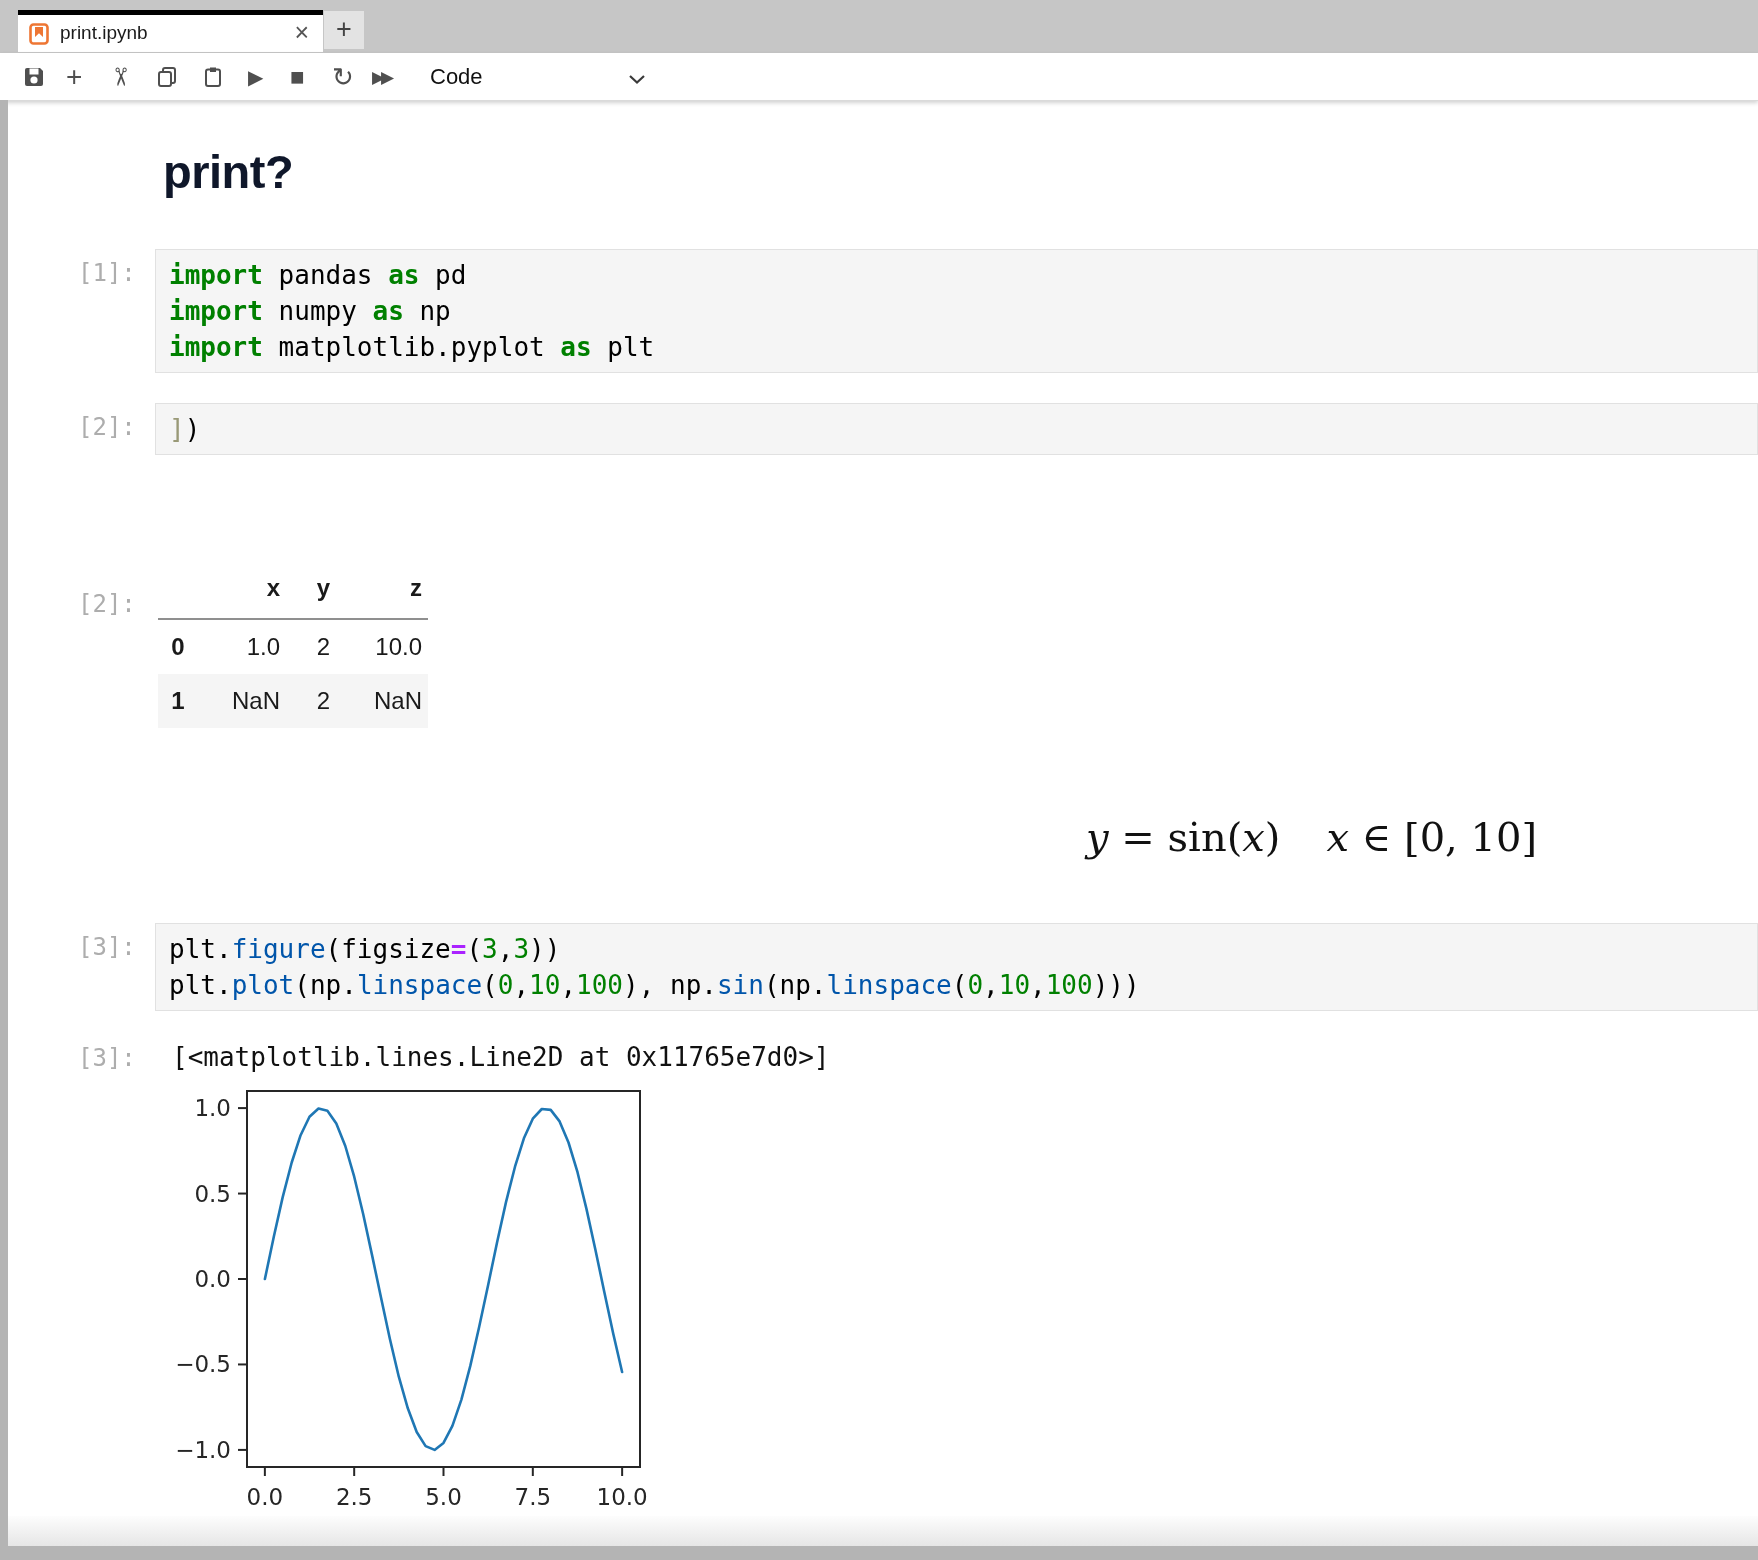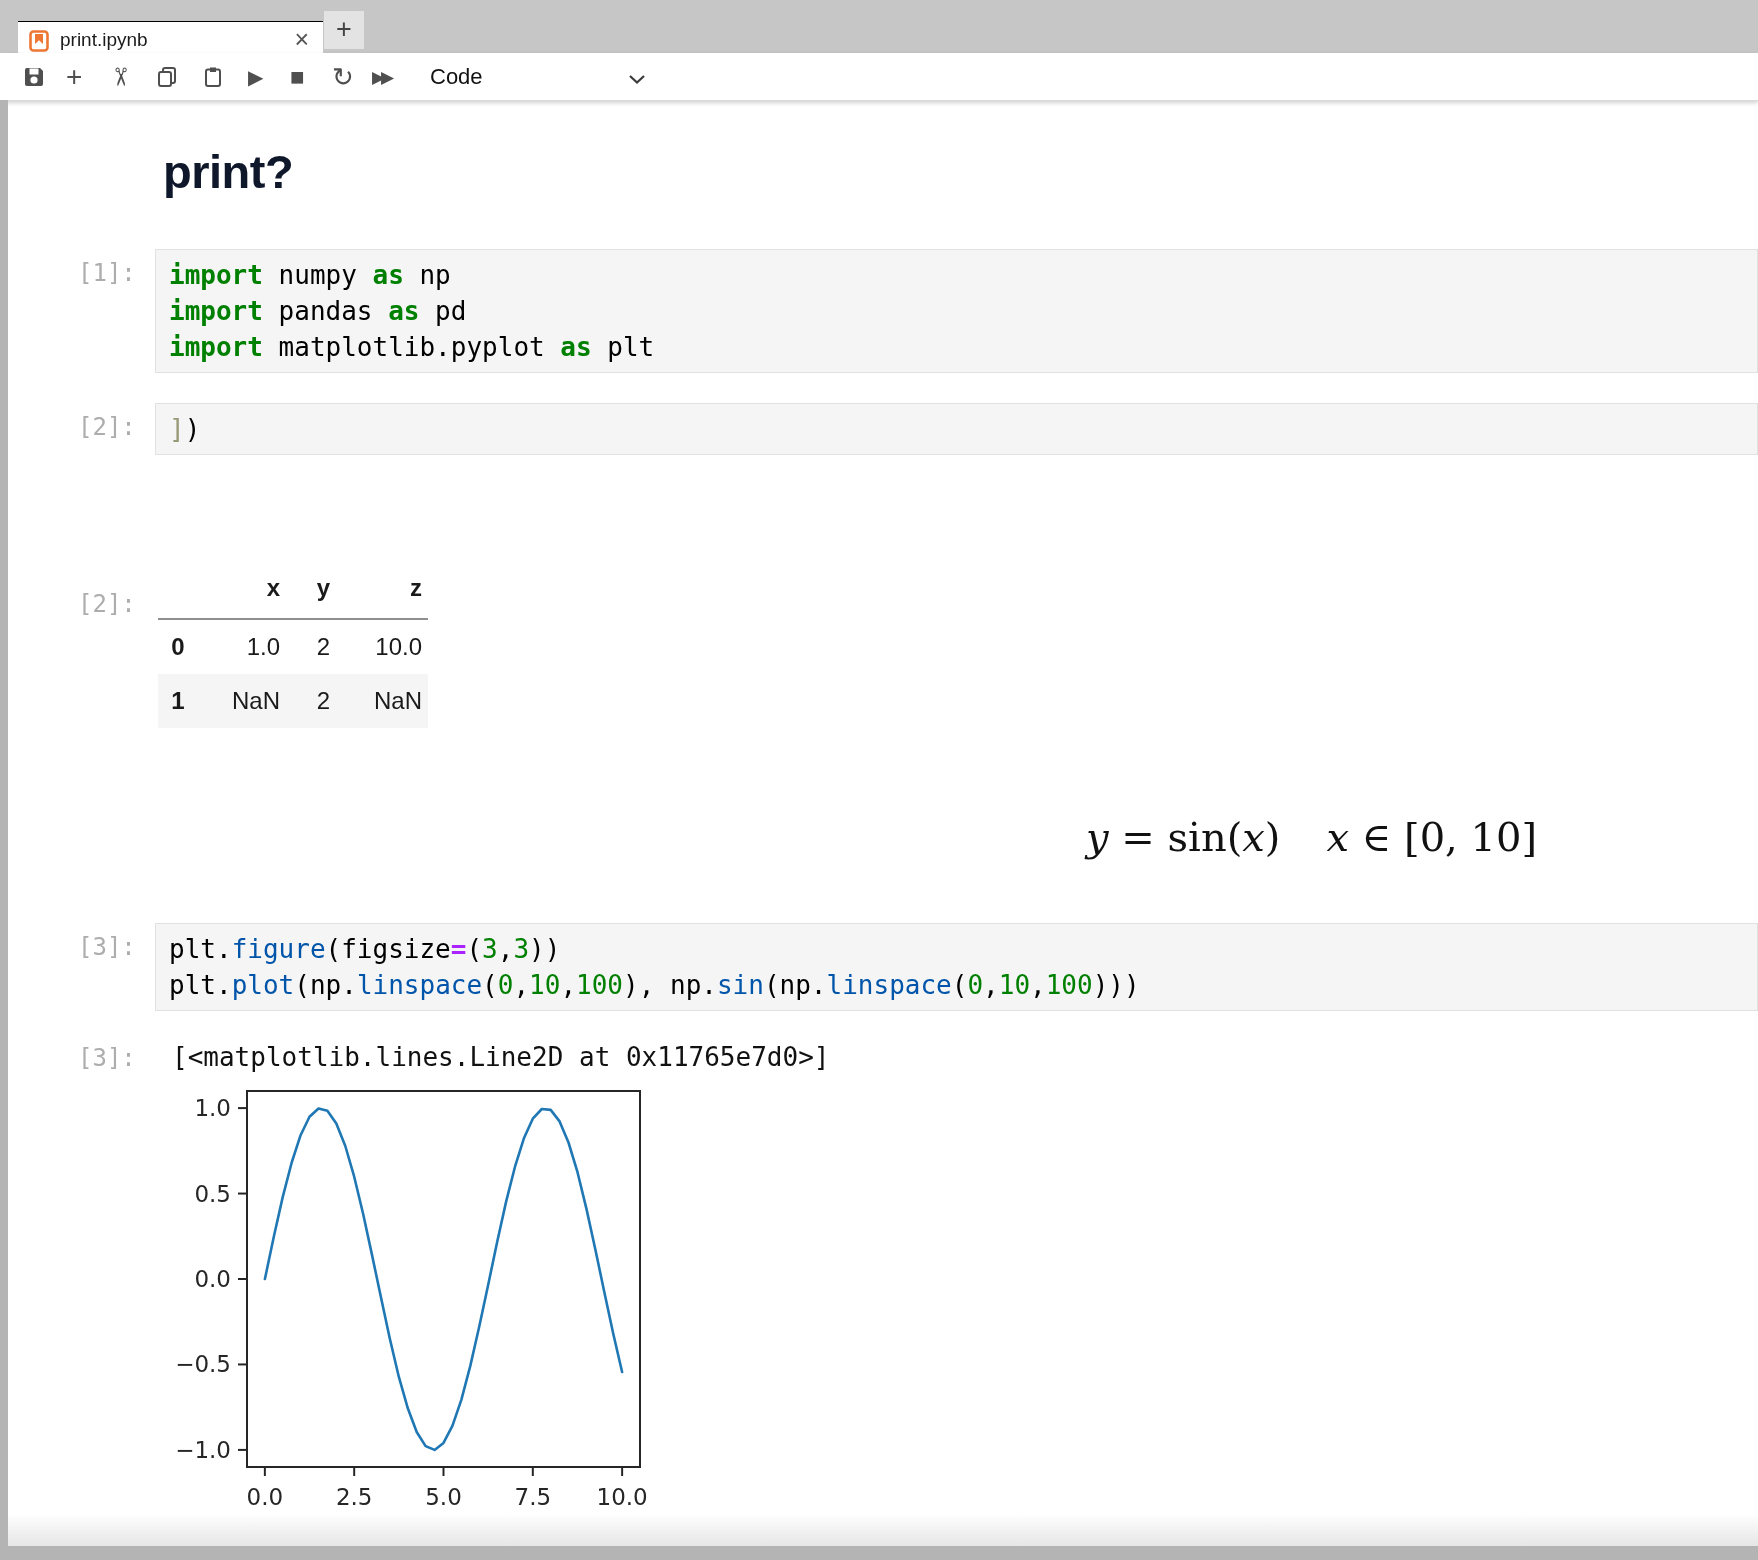--- a/index.html
+++ b/index.html
@@ -1,22 +1,22 @@
 <!DOCTYPE html>
 <html><head>
 <meta charset="utf-8">
 <style>
   html,body{margin:0;padding:0;background:#fff;}
   .screen{position:relative;width:1758px;height:1560px;background:#fff;overflow:hidden;
           font-family:"Liberation Sans",sans-serif;}
 
   
   .tabbar{position:absolute;left:0;top:0;width:100%;height:53px;background:#c6c6c6;}
-  .tab{position:absolute;left:18px;top:21px;width:305px;height:42px;background:#fff;
-       border-top:1px solid #000000;box-sizing:border-box;}
+  .tab{position:absolute;left:18px;top:10px;width:305px;height:42px;background:#fff;
+       border-top:5px solid #000000;box-sizing:border-box;}
   .nbicon{position:absolute;left:11px;top:8px;width:20px;height:22px;}
   .tab-title{position:absolute;left:42px;top:7px;font-size:19px;color:#1b1b1b;}
   .tab-close{position:absolute;right:14px;top:3px;font-size:25px;color:#555;cursor:pointer;}
   .newtab{position:absolute;left:324px;top:11px;width:40px;height:38px;background:#e3e3e3;
           color:#444;font-size:27px;text-align:center;line-height:36px;}
 
   
   .toolbar{position:absolute;left:0;top:53px;width:100%;height:47px;background:#fff;
            border-bottom:1px solid #dadada;box-shadow:0 2px 4px rgba(0,0,0,0.18);z-index:5;}
   .tbi{position:absolute;top:50%;transform:translateY(-50%);color:#4f4f4f;text-align:center;}
@@ -130,22 +130,22 @@
     </span>
   </div>
 
   <div class="row" style="top:144px">
     <h1 class="nb-h1">print?</h1>
   </div>
 
   <div class="row" style="top:249px">
     <div class="prompt" style="top:10px">[1]:</div>
     <div class="codebox">
+        <div class="cl"><span class="tok-k">import</span><span class="tok-t"> pandas </span><span class="tok-k">as</span><span class="tok-t"> pd</span></div>
         <div class="cl"><span class="tok-k">import</span><span class="tok-t"> numpy </span><span class="tok-k">as</span><span class="tok-t"> np</span></div>
-        <div class="cl"><span class="tok-k">import</span><span class="tok-t"> pandas </span><span class="tok-k">as</span><span class="tok-t"> pd</span></div>
         <div class="cl"><span class="tok-k">import</span><span class="tok-t"> matplotlib.pyplot </span><span class="tok-k">as</span><span class="tok-t"> plt</span></div>
       </div>
   </div>
 
   <div class="row" style="top:403px">
     <div class="prompt" style="top:10px">[2]:</div>
     <div class="codebox">
         <div class="cl"><span class="tok-b">]</span><span class="tok-t">)</span></div>
       </div>
   </div>

